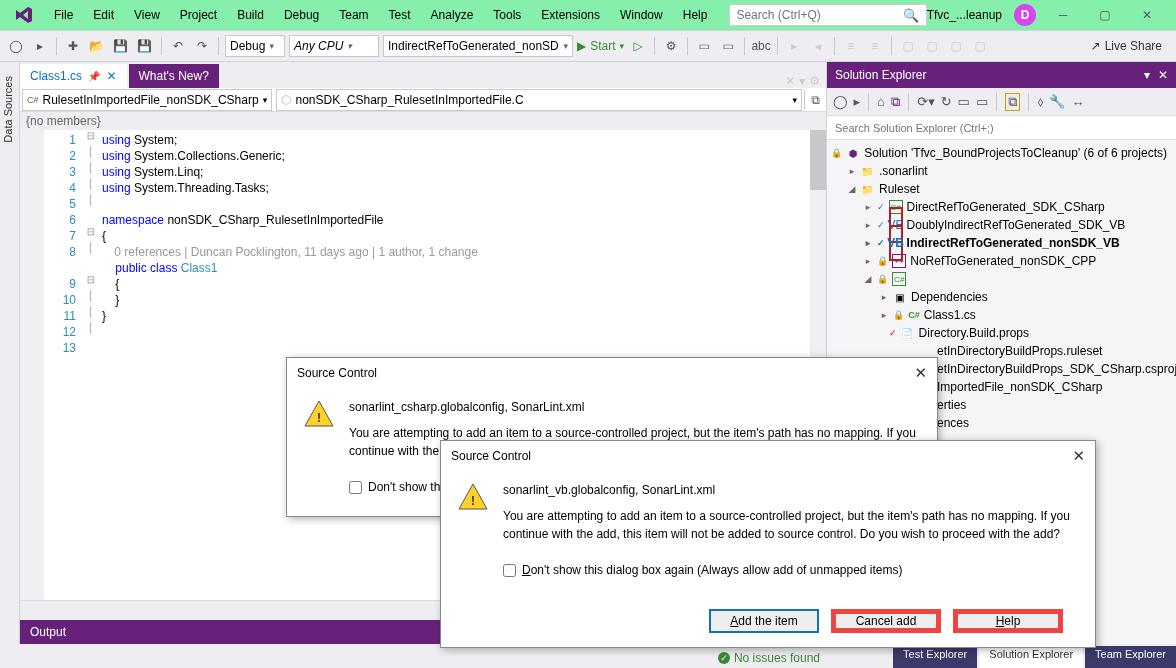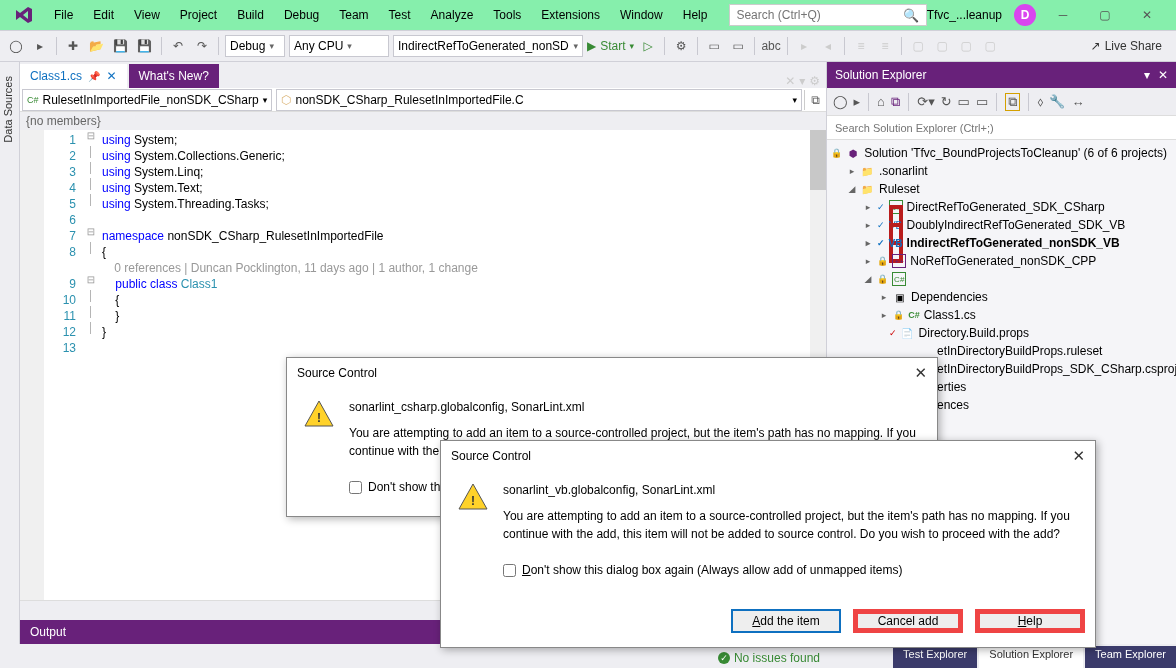--- a/index.html
+++ b/index.html
@@ -58,38 +58,38 @@
 .sol-toolbar span{color:#555;font-size:13px;}
 .sol-search{height:24px;border-bottom:1px solid #ddd;}
 .sol-search input{width:100%;height:100%;border:none;padding:0 8px;outline:none;background:#fff;font-size:11px;color:#888;}
 .tree{flex:1;padding:4px 0;overflow:hidden;background:#f5f5f8;}
 .tree-row{height:18px;display:flex;align-items:center;gap:4px;padding-right:4px;font-size:12px;white-space:nowrap;}
 .tree-row.bold{font-weight:bold;}
 .exp{width:10px;text-align:center;color:#666;font-size:9px;}
 .ticon{width:14px;height:14px;display:inline-flex;align-items:center;justify-content:center;font-size:10px;}
 .folder{color:#dcb67a;}
 .csproj{border:1px solid #388a34;color:#388a34;font-size:8px;padding:0 1px;}
-.vbproj{border:4px solid #b91c1c;color:#0e70c0;font-size:10px;padding:16px 1px;}
+.vbproj{border:2px solid #b91c1c;color:#0e70c0;font-size:12px;padding:16px 1px;}
 .csfile{color:#388a34;font-size:9px;font-weight:bold;}
 .bluelock{color:#0e70c0;font-size:9px;}
 .redcheck{color:#c00;font-size:9px;}
 .output-bar{height:24px;background:#68217a;color:#fff;display:flex;align-items:center;padding:0 10px;font-size:12px;text-align:right;}
 .bottom-tabs{position:absolute;bottom:0;right:0;height:22px;display:flex;}
 .btab{padding:2px 10px;font-size:11px;background:#3b3b6b;color:#fff;margin-left:2px;}
 .btab.active{background:#fff;color:#333;}
 .dialog{position:absolute;background:#fff;border:1px solid #888;box-shadow:2px 2px 8px rgba(0,0,0,0.3);}
 .dialog-title{height:30px;display:flex;align-items:center;padding:0 10px;font-size:12px;gap:28px;}
 .dialog-close{margin-left:auto;font-size:15px;cursor:pointer;color:#333;}
 .dialog-body{padding:10px 16px 20px 16px;display:flex;gap:14px;}
 .warn-icon{width:32px;height:32px;flex-shrink:0;}
 .dialog-text{font-size:12px;line-height:1.5;}
 .dialog-text .bold-line{margin-bottom:8px;}
 .dialog-check{margin-top:18px;display:flex;align-items:center;gap:6px;}
 .dialog-check input{width:13px;height:13px;}
-.dialog-buttons{display:flex;justify-content:flex-end;gap:12px;padding:10px 10px 14px 16px;}
+.dialog-buttons{display:flex;justify-content:flex-end;gap:12px;padding:10px 32px 14px 16px;}
 .dialog-buttons button{min-width:110px;height:24px;border:5px solid #ef4444;background:#eee;font-size:12px;cursor:pointer;}
 .dialog-buttons button.primary{border:2px solid #0e70c0;}
 .underline{text-decoration:underline;}
 </style>
 </head>
 <body>
 
 <div class="menubar">
   <div class="vs-logo">
     <svg width="20" height="20" viewBox="0 0 20 20">
@@ -131,21 +131,21 @@
   <span class="tb-btn" style="color:#0e70c0;">💾</span>
   <span class="tb-btn" style="color:#0e70c0;">💾</span>
   <div class="tb-sep"></div>
   <span class="tb-btn">↶</span>
   <span class="tb-btn">↷</span>
   <div class="tb-sep"></div>
   <div class="tb-drop" style="width:60px;">
     <span>Debug</span>
       <span class="arrow">▾</span>
   </div>
-  <div class="tb-drop" style="width:100px;">
+  <div class="tb-drop" style="width:90px;font-style:italic;">
     <span>Any CPU</span>
       <span class="arrow">▾</span>
   </div>
   <div class="tb-drop" style="width:190px;">
     <span style="overflow:hidden;">IndirectRefToGenerated_nonSDK_V</span>
       <span class="arrow">▾</span>
   </div>
   <div class="play-btn">
     <span>▶</span>
       <span>Start</span>
@@ -247,21 +247,20 @@
           <div>⊟</div>
           <div>│</div>
           <div>│</div>
           <div>│</div>
           <div></div>
       </div>
       <div class="code">
         <div><span class="kw">using</span> System;</div>
         <div><span class="kw">using</span> System.Collections.Generic;</div>
         <div><span class="kw">using</span> System.Linq;</div>
-        <div><span class="kw">using</span> System.Text;</div>
         <div><span class="kw">using</span> System.Threading.Tasks;</div>
         <div></div>
         <div><span class="kw">namespace</span> nonSDK_CSharp_RulesetInImportedFile</div>
         <div>{</div>
         <div class="codelens">    <span>0 references | Duncan Pocklington, 11 days ago | 1 author, 1 change</span></div>
         <div>    <span class="kw">public</span> <span class="kw">class</span> <span class="type">Class1</span></div>
         <div>    {</div>
         <div>    }</div>
         <div>}</div>
         <div></div>
@@ -380,20 +379,23 @@
           <span class="ticon">📄</span>
           <span>Directory.Build.props</span>
         </div>
       <div class="tree-row" style="padding-left:110px;">
           <span>etInDirectoryBuildProps.ruleset</span>
         </div>
       <div class="tree-row" style="padding-left:110px;">
           <span>etInDirectoryBuildProps_SDK_CSharp.csproj</span>
         </div>
       <div class="tree-row" style="padding-left:110px;">
+          <span>ImportedFile_nonSDK_CSharp</span>
+        </div>
+      <div class="tree-row" style="padding-left:110px;">
           <span>erties</span>
         </div>
       <div class="tree-row" style="padding-left:110px;">
           <span>ences</span>
         </div>
     </div>
   </div>
 </div>
 
 <div class="bottom-tabs">

